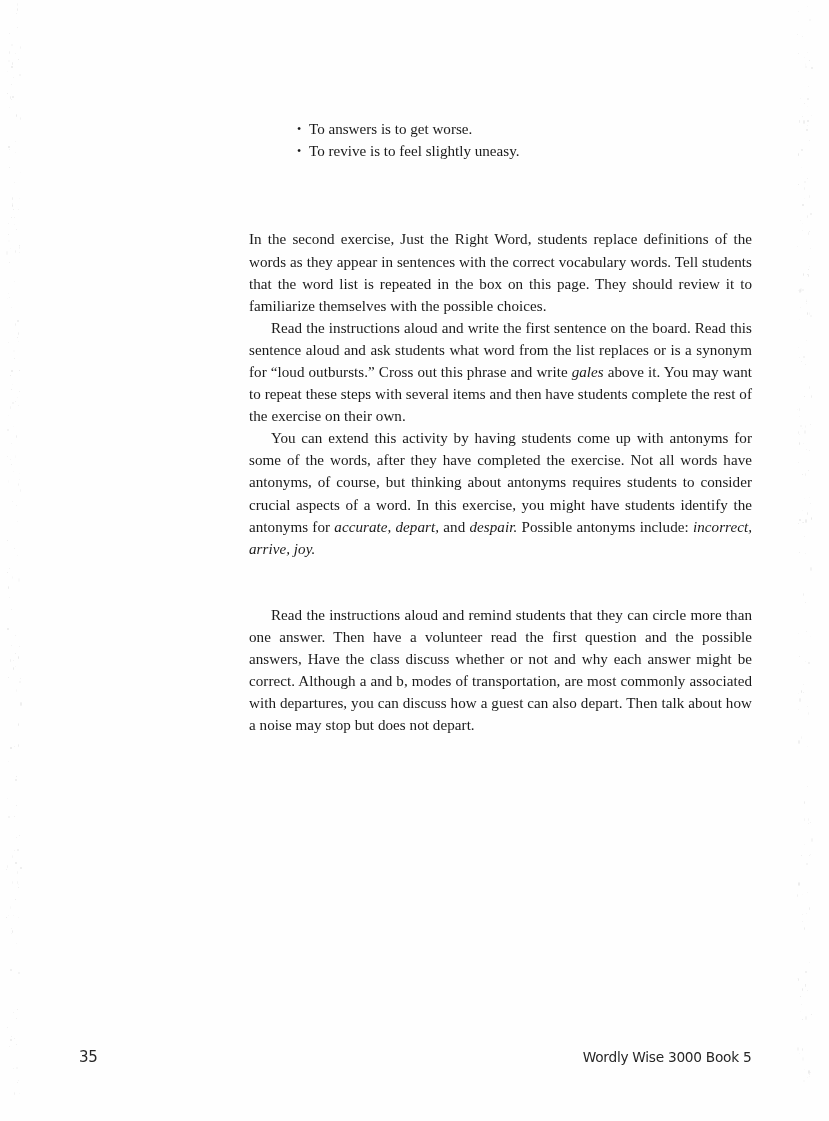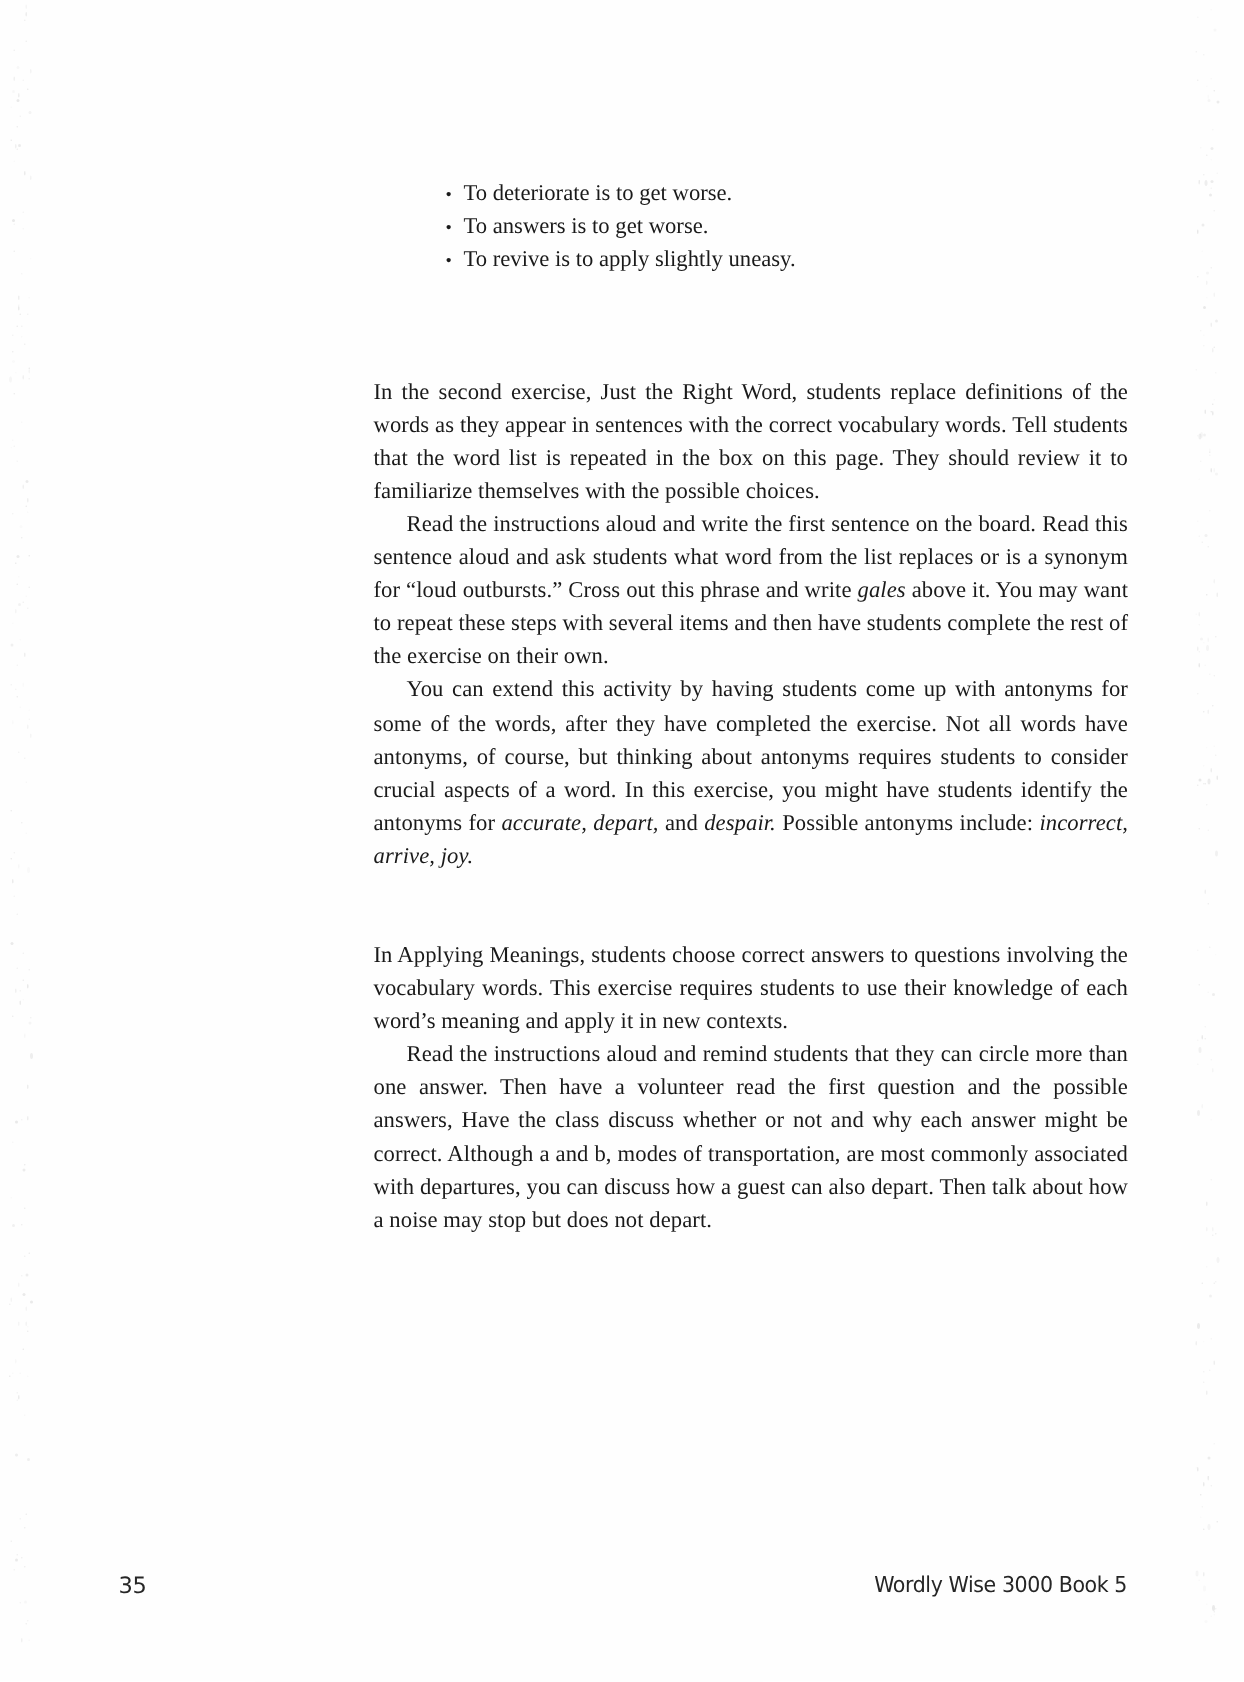--- a/index.html
+++ b/index.html
@@ -477,37 +477,35 @@
       <span style="left: 7.52506px; top: 65.7809px; opacity: 0.26; width: 2px; height: 2px;"></span>
       <span style="left: 4.74639px; top: 222.728px; opacity: 0.14; width: 1px; height: 1px;"></span>
     </div>
 
   <div class="content">
 
 
     <div class="gap-after-para"></div>
 
     <ul class="bullets" id="bullet-list">
-        <li>To deteriorate is to get worse.</li>
         <li>To answers is to get worse.</li>
-        <li>To revive is to apply slightly uneasy.</li>
+        <li>To revive is to feel slightly uneasy.</li>
       </ul>
 
     <div class="gap-after-para"></div>
 
 
     <div id="sections-root">
         <div class="heading-block-top"></div>
         <div class="heading-block-bottom"></div>
         <p class="body">In the second exercise, Just the Right Word, students replace definitions of the words as they appear in sentences with the correct vocabulary words. Tell students that the word list is repeated in the box on this page. They should review it to familiarize themselves with the possible choices.</p>
         <p class="body indent"><span>Read the instructions aloud and write the first sentence on the board. Read this sentence aloud and ask students what word from the list replaces or is a synonym for “loud outbursts.” Cross out this phrase and write </span><em>gales</em><span> above it. You may want to repeat these steps with several items and then have students complete the rest of the exercise on their own.</span></p>
         <p class="body indent"><span>You can extend this activity by having students come up with antonyms for some of the words, after they have completed the exercise. Not all words have antonyms, of course, but thinking about antonyms requires students to consider crucial aspects of a word. In this exercise, you might have students identify the antonyms for </span><em>accurate, depart,</em><span> and </span><em>despair.</em><span> Possible antonyms include: </span><em>incorrect, arrive, joy.</em></p>
         <div class="heading-block-top"></div>
         <div class="heading-block-bottom"></div>
-        <p class="body">In Applying Meanings, students choose correct answers to questions involving the vocabulary words. This exercise requires students to use their knowledge of each word’s meaning and apply it in new contexts.</p>
         <p class="body indent">Read the instructions aloud and remind students that they can circle more than one answer. Then have a volunteer read the first question and the possible answers, Have the class discuss whether or not and why each answer might be correct. Although a and b, modes of transportation, are most commonly associated with departures, you can discuss how a guest can also depart. Then talk about how a noise may stop but does not depart.</p>
       </div>
 
   </div>
 
   <div class="footer">
     <div class="page-number">35</div>
     <div class="book-title">Wordly Wise 3000 Book 5</div>
   </div>
 

